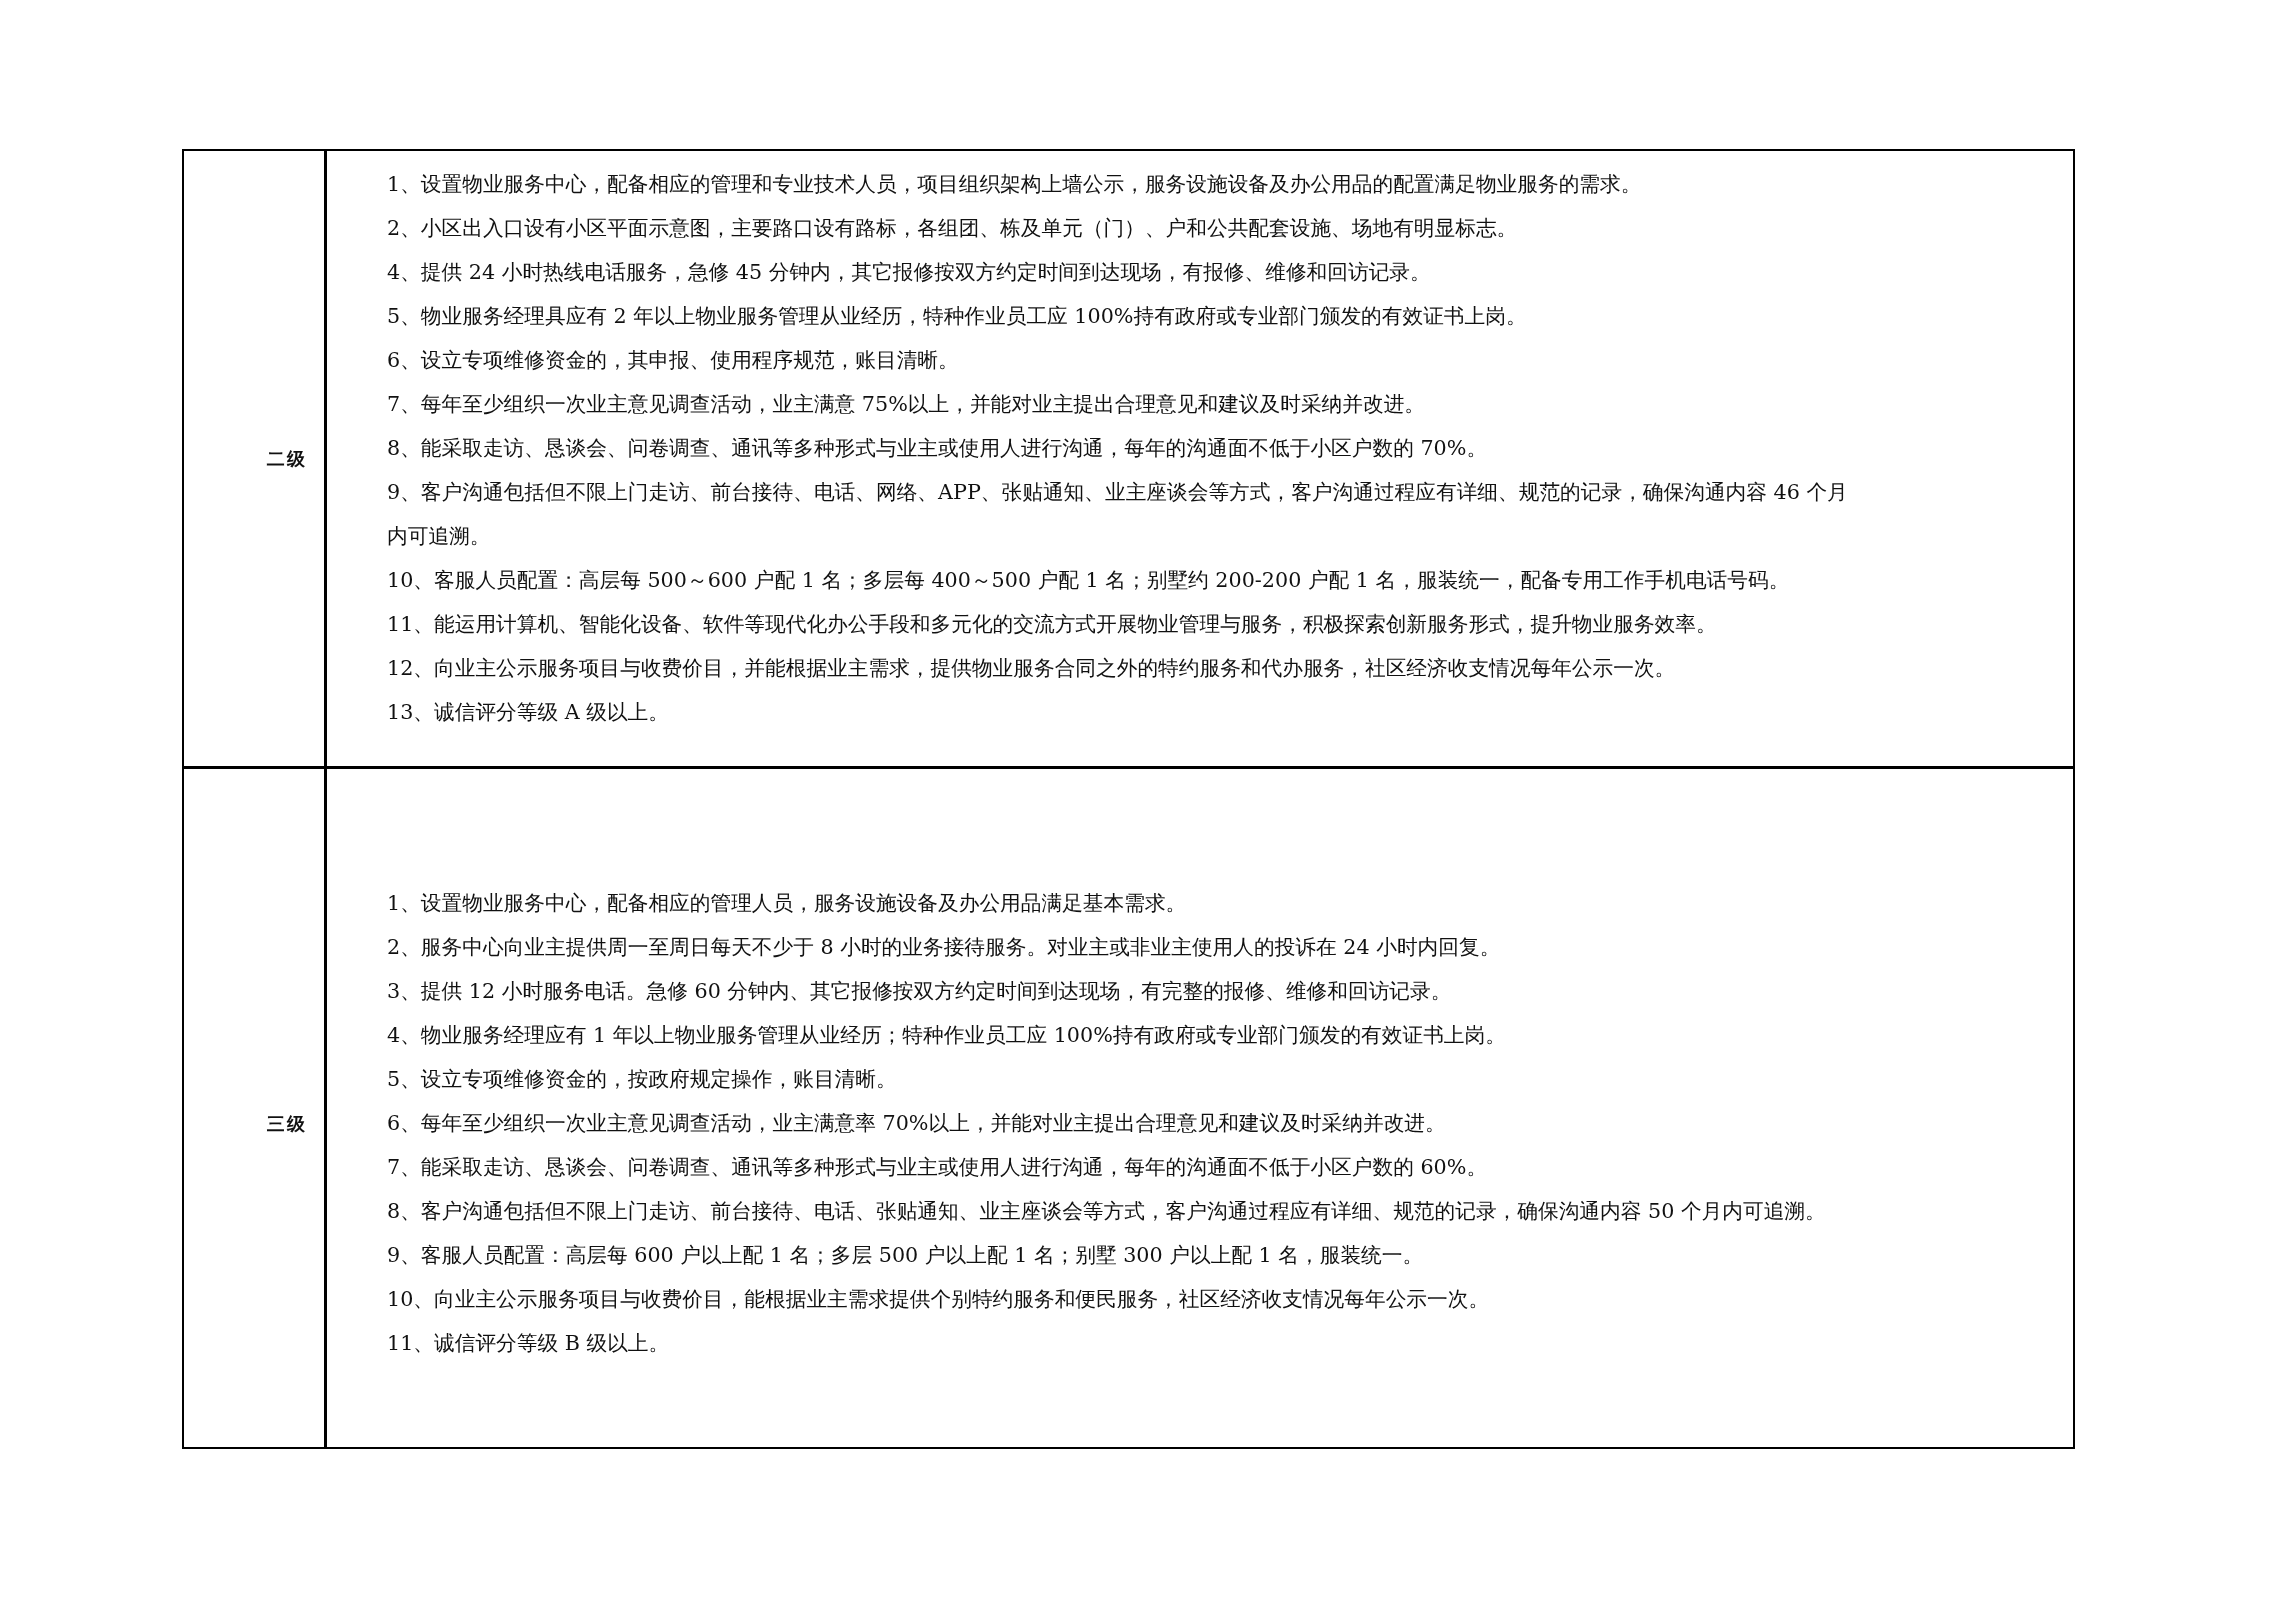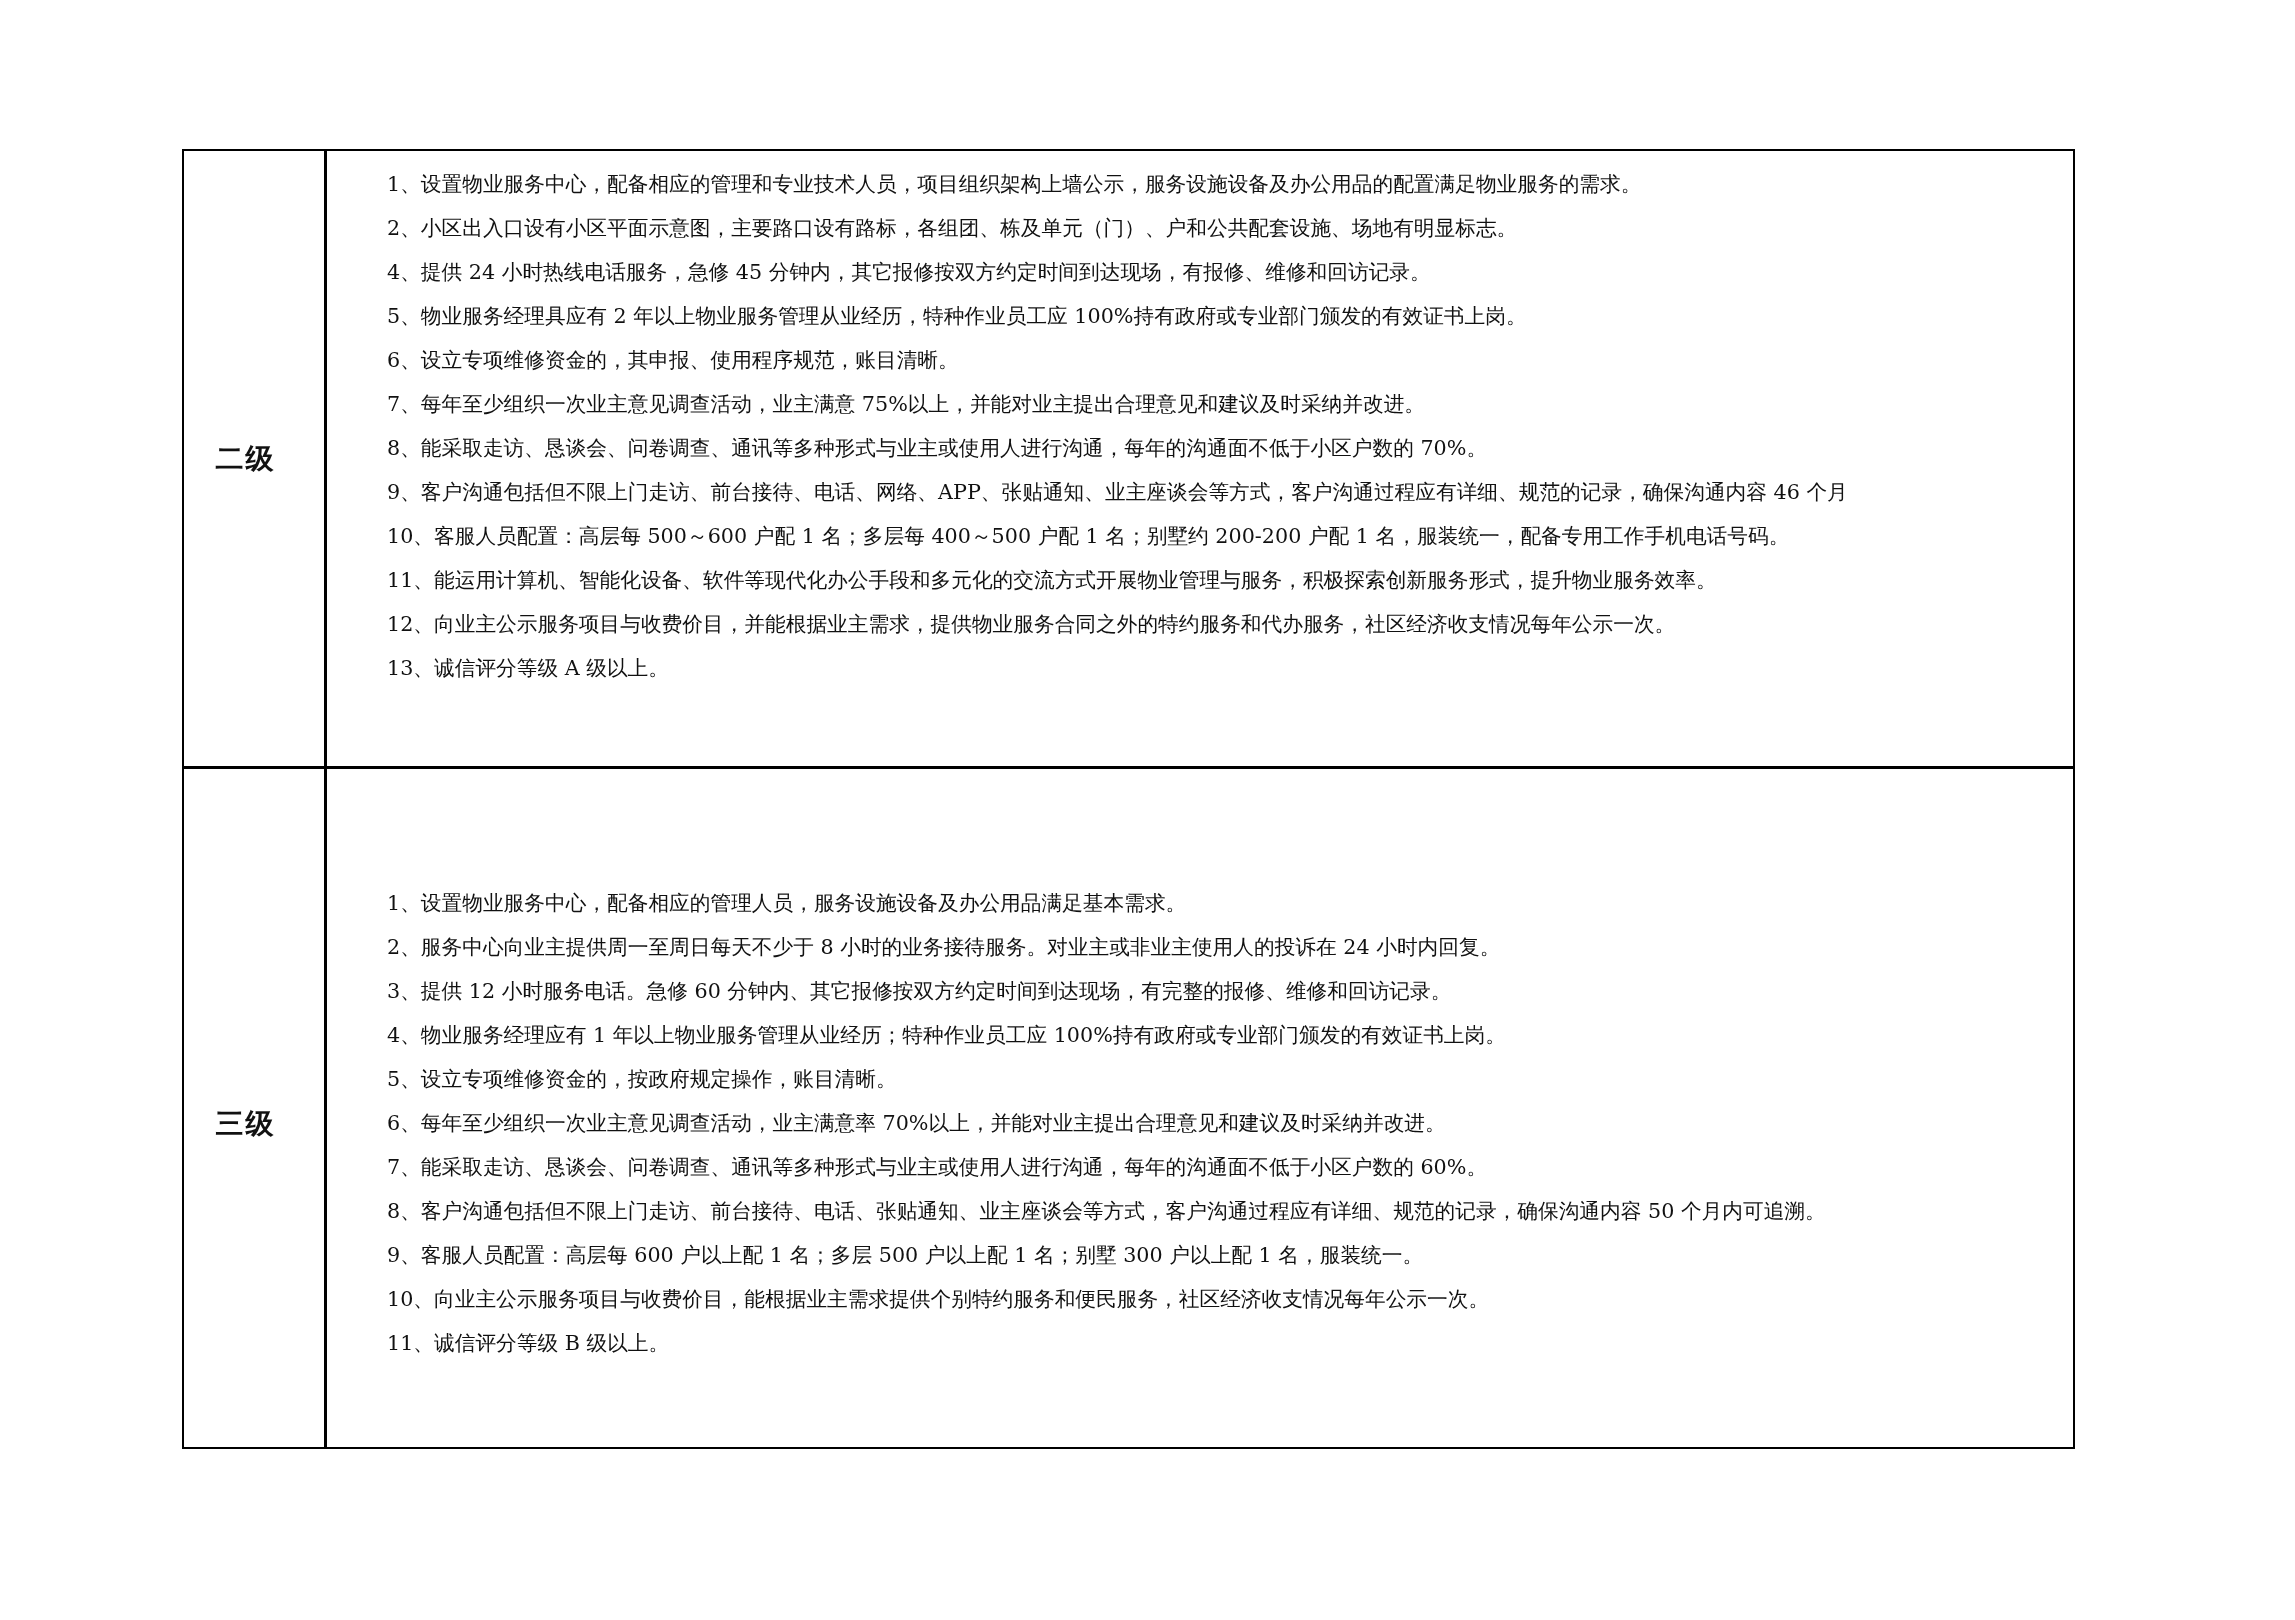--- a/index.html
+++ b/index.html
@@ -43,22 +43,22 @@
       left: 0;
       top: 615px;
       width: 100%;
       height: 2.6px;
       background: #000;
     }
     .level-label {
       position: absolute;
       left: 0;
       width: 123px;
-      text-align: center;
-      font-size: 28px;
+      text-align: right;
+      font-size: 18px;
       font-weight: bold;
       line-height: 31px;
       letter-spacing: 2.1px;
     }
     .level-label.l2 { top: 292px; }
     .level-label.l3 { top: 945px; margin-top: 12px; }
 
     .content {
       position: absolute;
       left: 158px;
@@ -86,20 +86,21 @@
     <div class="level-label l2">二级</div>
     <div class="content c2">
       <span class="line">1、设置物业服务中心，配备相应的管理和专业技术人员，项目组织架构上墙公示，服务设施设备及办公用品的配置满足物业服务的需求。</span>
       <span class="line">2、小区出入口设有小区平面示意图，主要路口设有路标，各组团、栋及单元（门）、户和公共配套设施、场地有明显标志。</span>
       <span class="line">4、提供 24 小时热线电话服务，急修 45 分钟内，其它报修按双方约定时间到达现场，有报修、维修和回访记录。</span>
       <span class="line">5、物业服务经理具应有 2 年以上物业服务管理从业经历，特种作业员工应 100%持有政府或专业部门颁发的有效证书上岗。</span>
       <span class="line">6、设立专项维修资金的，其申报、使用程序规范，账目清晰。</span>
       <span class="line">7、每年至少组织一次业主意见调查活动，业主满意 75%以上，并能对业主提出合理意见和建议及时采纳并改进。</span>
       <span class="line">8、能采取走访、恳谈会、问卷调查、通讯等多种形式与业主或使用人进行沟通，每年的沟通面不低于小区户数的 70%。</span>
       <span class="line">9、客户沟通包括但不限上门走访、前台接待、电话、网络、APP、张贴通知、业主座谈会等方式，客户沟通过程应有详细、规范的记录，确保沟通内容 46 个月</span>
+      <span class="line">内可追溯。</span>
       <span class="line">10、客服人员配置：高层每 500～600 户配 1 名；多层每 400～500 户配 1 名；别墅约 200-200 户配 1 名，服装统一，配备专用工作手机电话号码。</span>
       <span class="line">11、能运用计算机、智能化设备、软件等现代化办公手段和多元化的交流方式开展物业管理与服务，积极探索创新服务形式，提升物业服务效率。</span>
       <span class="line">12、向业主公示服务项目与收费价目，并能根据业主需求，提供物业服务合同之外的特约服务和代办服务，社区经济收支情况每年公示一次。</span>
       <span class="line">13、诚信评分等级 A 级以上。</span>
     </div>
 
     <div class="level-label l3">三级</div>
     <div class="content c3">
       <span class="line">1、设置物业服务中心，配备相应的管理人员，服务设施设备及办公用品满足基本需求。</span>
       <span class="line">2、服务中心向业主提供周一至周日每天不少于 8 小时的业务接待服务。对业主或非业主使用人的投诉在 24 小时内回复。</span>

